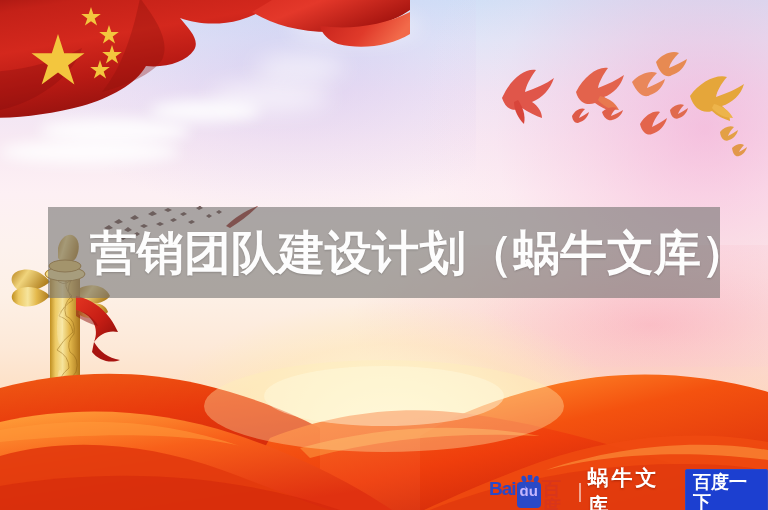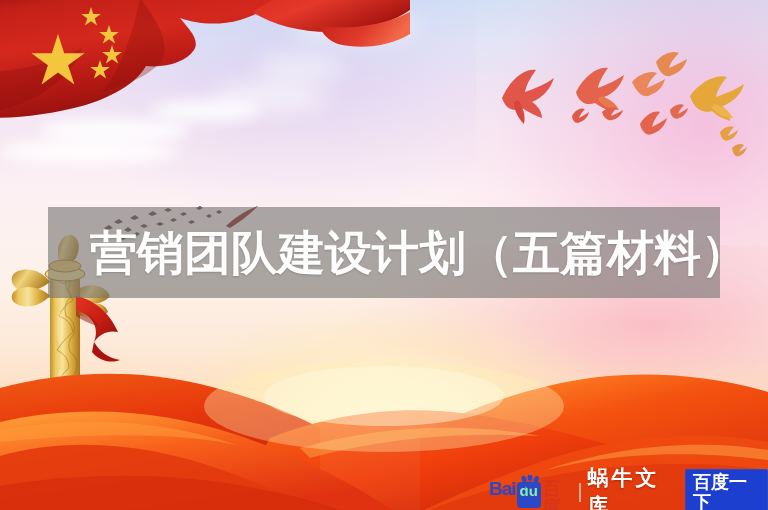--- a/index.html
+++ b/index.html
@@ -103,21 +103,21 @@
     position:absolute;left:489px;top:478px;height:28px;
     display:flex;align-items:center;gap:0px;
   }
   .bd-logo{
     display:flex;height:26px;
     font-size:19px;font-weight:700;line-height:1;
     font-family:"Liberation Sans",sans-serif;
   }
   .bd-bai{color:#2b49c6;letter-spacing:-1px;}
   .bd-du-box{
-    background:#2b49c6;color:#86efac;border-radius:4px;
+    background:#2b49c6;color:#c4b5fd;border-radius:4px;
     padding:0 3px;margin:0 1px;font-size:15px;line-height:17px;
     position:relative;top:3px;
   }
   .bd-paw{position:absolute;left:31px;top:-3px;width:22px;height:14px;}
   .bd-cn{color:#d8361b;font-size:19px;font-weight:700;letter-spacing:-1px;
          font-family:"DejaVu Sans","Liberation Sans",sans-serif;}
   .wm-sep{width:2px;height:19px;background:rgba(255,255,255,.55);margin:0 7px;}
   .wm-brand{
     color:#ffffff;font-size:21px;font-weight:700;letter-spacing:3px;
     font-family:"DejaVu Sans","Liberation Sans",sans-serif;
@@ -336,21 +336,21 @@
           <path d="M116 12 l3 -2 3 2 -3 2 Z"></path>
         <path d="M8 36 l4 -2 3 2 -4 2 Z"></path>
           <path d="M20 38 l3 -2 3 2 -3 2 Z"></path>
         <path d="M34 34 l3 -2 3 2 -3 2 Z"></path>
       </g>
       <path d="M126 26 C134 18 146 10 158 6 C150 14 140 22 130 28 Z" fill="#8e1a14"></path>
     </svg>
   </div>
 
   <div class="title-band">
-    <div class="title-text">营销团队建设计划（五篇材料）</div>
+    <div class="title-text">营销团队建设计划（蜗牛文库）</div>
   </div>
 
   <div class="watermark">
 
     <div class="bd-logo">
       <span class="bd-bai">Bai</span>
       <span class="bd-du-box">du</span>
       <span class="bd-cn">百度</span>
       <svg class="bd-paw" viewBox="0 0 22 14" aria-hidden="true">
         <ellipse cx="4" cy="4" rx="2.4" ry="3.3" fill="#2b49c6" transform="rotate(-18 4 4)"></ellipse>

